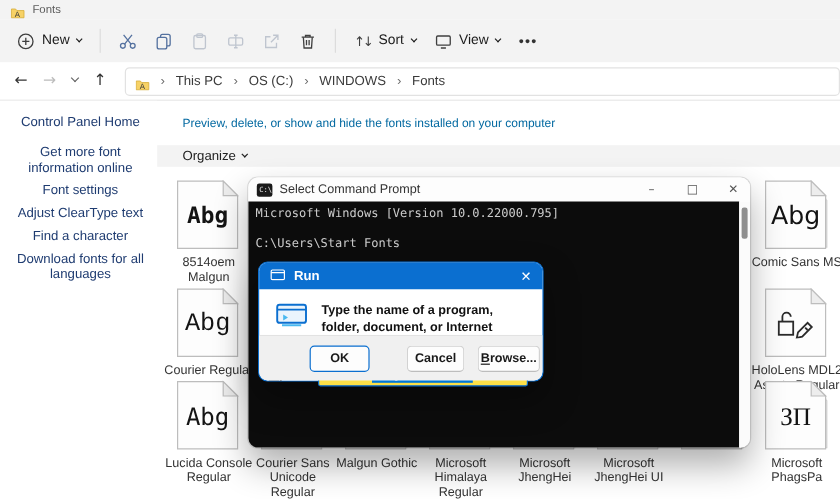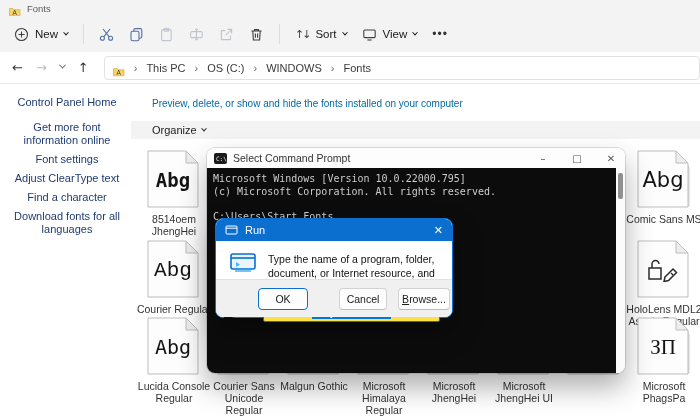--- a/index.html
+++ b/index.html
@@ -86,21 +86,21 @@
     font-family:"DejaVu Sans Mono", monospace; font-size:10px; line-height:12.5px; color:#cccccc; }
   .cmdline { min-height:12.5px; white-space:pre; }
   .cmdscroll { position:absolute; right:0; top:20px; bottom:0; width:9px; background:#fbfbfb;
     border-bottom-right-radius:8px; }
   .cmdthumb { position:absolute; left:2px; top:5px; width:5px; height:26px;
     background:#8f8f8f; border-radius:2px; }
 
   
   .rundlg { position:absolute; left:215px; top:218px; width:238px; height:100px;
     background:#fff; border-radius:8px; z-index:10; border:1px solid #0b6fd0;
-    box-shadow:0 14px 28px rgba(0,0,0,.35); }
+    box-shadow:0 14px 28px rgba(0,0,0,.35);font-weight:bold; }
   .runtitle { position:absolute; left:0; top:0; right:0; height:22px; background:#0b6fd0;
     border-radius:7px 7px 0 0; display:flex; align-items:center; padding:0 9px; gap:7px; }
   .runtitle .wt { flex:1; font-size:11px; color:#fff; }
   .runclose { color:#fff; font-size:11px; font-family:"DejaVu Sans", sans-serif; }
   .runmsg { position:absolute; left:12px; top:31px; right:8px; display:flex; gap:10px; }
   .runmsg .desc { font-size:10.5px; line-height:14px; color:#111; padding-top:2px; }
   .openrow { position:absolute; left:8px; top:83px; right:12px; display:flex;
     align-items:center; gap:9px; }
   .openlbl { font-size:11px; color:#111; }
   .openlbl u, .btn u { text-decoration:underline; }
@@ -245,21 +245,21 @@
       </div>
     </div>
 
     <div id="tiles">
         <div class="tile" style="left: 147px; top: 150px;">
           <svg class="pageimg" width="54" height="58" viewBox="0 0 54 58">
             <path d="M1 1 h38 l12 12 v44 h-50 z" fill="#fdfdfd" stroke="#bdbdbd"></path>
             <path d="M39 1 l12 12 h-12 z" fill="#ededed" stroke="#bdbdbd"></path>
           </svg>
           <div class="glyph g-bitmap">Abg</div>
-          <div class="tlabel">8514oem JhengHei</div>
+          <div class="tlabel">8514oem Malgun</div>
         </div>
         <div class="tile" style="left: 567px; top: 150px;">
           <svg class="pageimg" width="54" height="58" viewBox="0 0 54 58">
             <path d="M7 7 h35 l10 10 v39 h-45 z" fill="#fbfbfb" stroke="#cfcfcf"></path>
             <path d="M4 4 h36 l11 11 v40 h-47 z" fill="#fcfcfc" stroke="#cfcfcf"></path>
             <path d="M1 1 h38 l12 12 v44 h-50 z" fill="#fdfdfd" stroke="#bdbdbd"></path>
             <path d="M39 1 l12 12 h-12 z" fill="#ededed" stroke="#bdbdbd"></path>
           </svg>
           <div class="glyph g-sans">Abg</div>
           <div class="tlabel">Candara</div>
@@ -386,21 +386,20 @@
   <div class="cmdwin">
     <div class="cmdtitle">
       <span class="cmdico">C:\</span>
       <span class="wt">Select Command Prompt</span>
       <span class="wctl">–</span>
       <span class="wctl">□</span>
       <span class="wctl">✕</span>
     </div>
     <div class="cmdbody">
       <div class="cmdline">Microsoft Windows [Version 10.0.22000.795]</div>
-      <div class="cmdline">(c) Microsoft Corporation. All rights reserved.</div>
       <div class="cmdline"></div>
       <div class="cmdline">C:\Users\Start Fonts</div>
     </div>
     <div class="cmdscroll">
       <div class="cmdthumb"></div>
     </div>
   </div>
 
   <div class="rundlg">
     <div class="runtitle">

